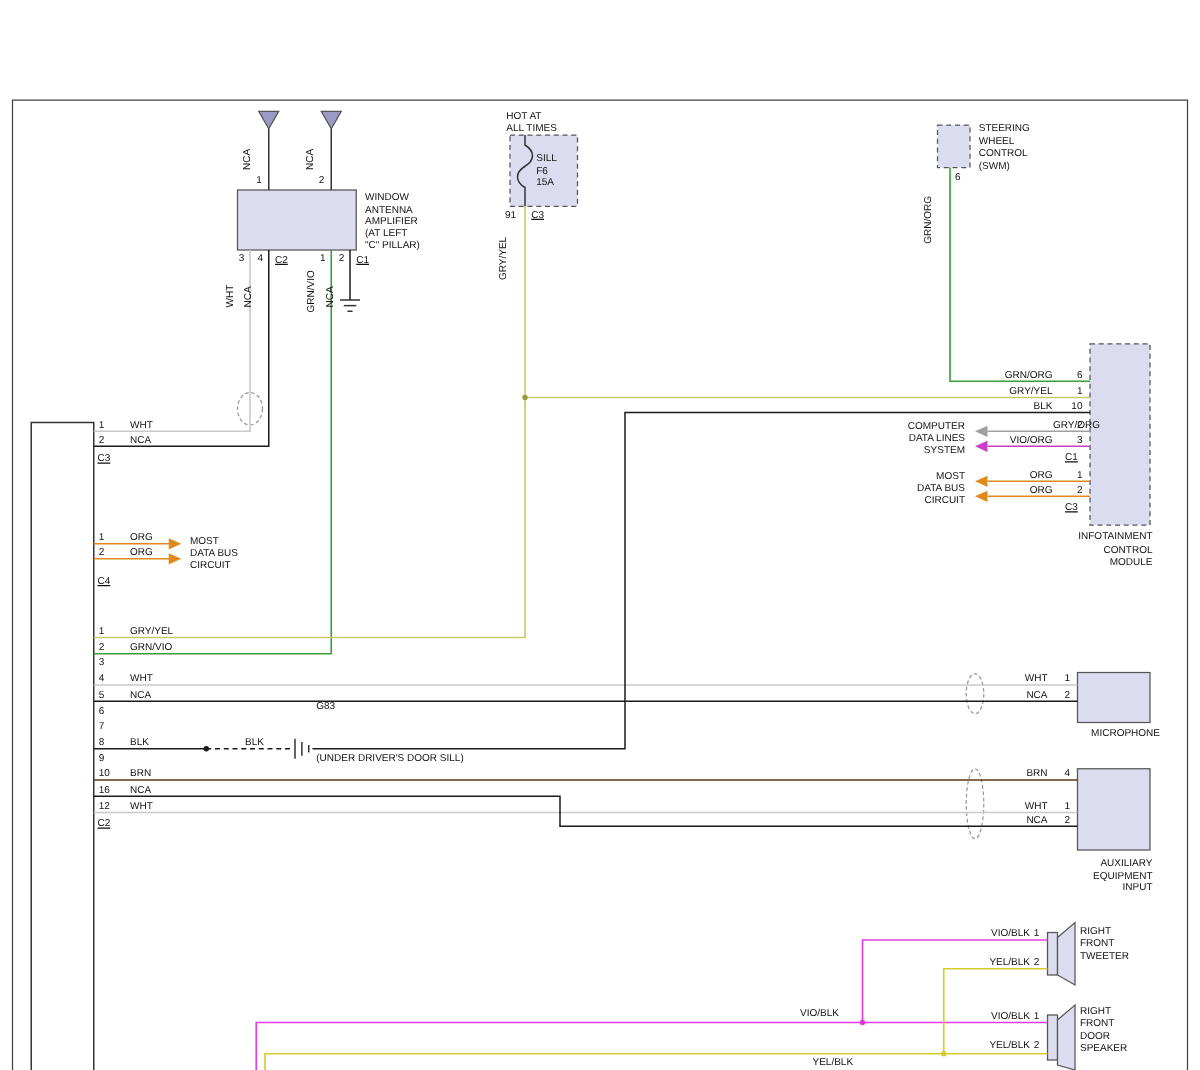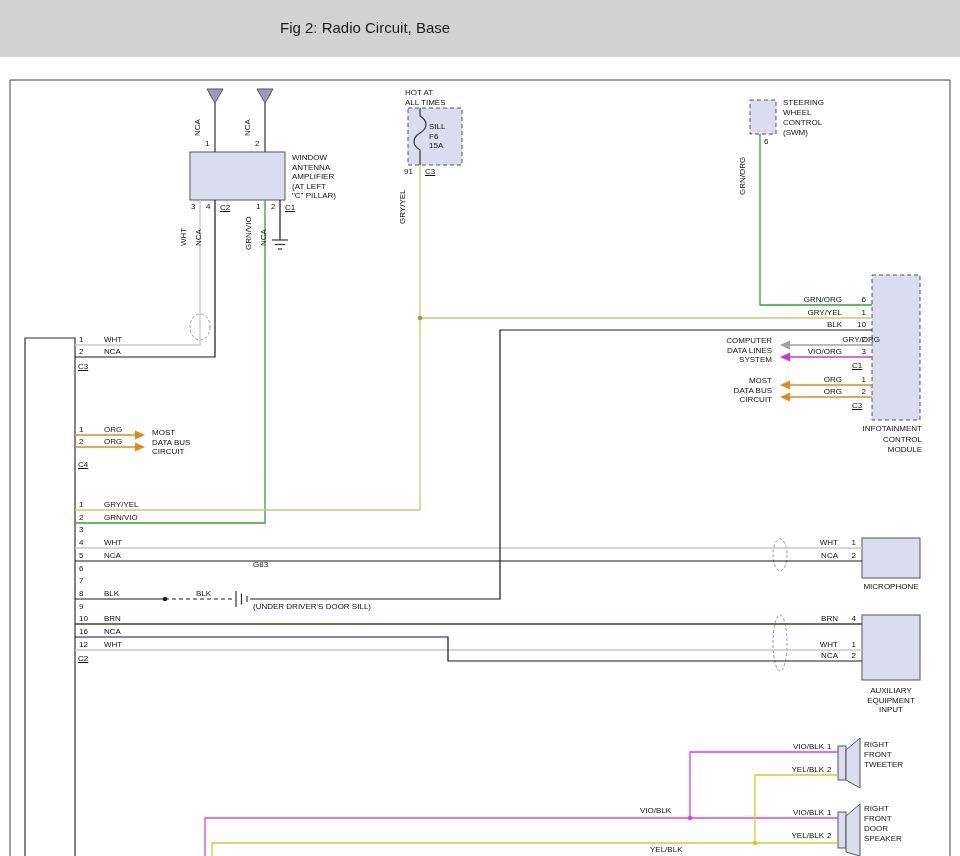--- a/index.html
+++ b/index.html
@@ -5,33 +5,30 @@
   html,body{margin:0;padding:0;}
   body{width:960px;height:856px;background:#fff;position:relative;overflow:hidden;
        font-family:"Liberation Sans","DejaVu Sans",sans-serif;}
   #header{position:absolute;left:0;top:0;width:960px;height:57px;background:#d2d2d2;}
   #title{position:absolute;left:280px;top:19px;font-size:15px;color:#1b1b1b;}
   #stage{position:absolute;left:0;top:0;width:960px;height:856px;}
   svg{position:absolute;left:0;top:0;}
   .lab{position:absolute;font-size:8px;line-height:9.5px;color:#111;white-space:nowrap;}
   .ml{white-space:pre-line;}
   .rlab{text-align:right;}
-  .clab{text-align:center;}
+  .clab{text-align:right;}
   .ul{text-decoration:underline;}
   .vlabel{position:absolute;font-size:8px;line-height:10px;height:10px;color:#111;
           white-space:nowrap;transform:rotate(-90deg);transform-origin:0 100%;}
 </style>
 </head>
 <body>
 
 <div id="stage">
 
-  <div id="header">
-    <div id="title">Fig 2: Radio Circuit, Base</div>
-  </div>
 
   <svg width="960" height="856" viewBox="0 0 960 856">
 
     <g fill="none" stroke="#444" stroke-width="1">
       <path d="M10,856 V80 H950 V856"></path>
     </g>
 
     <g fill="none" stroke="#333" stroke-width="1.2">
       <path d="M75,856 V338 H25 V856"></path>
     </g>

